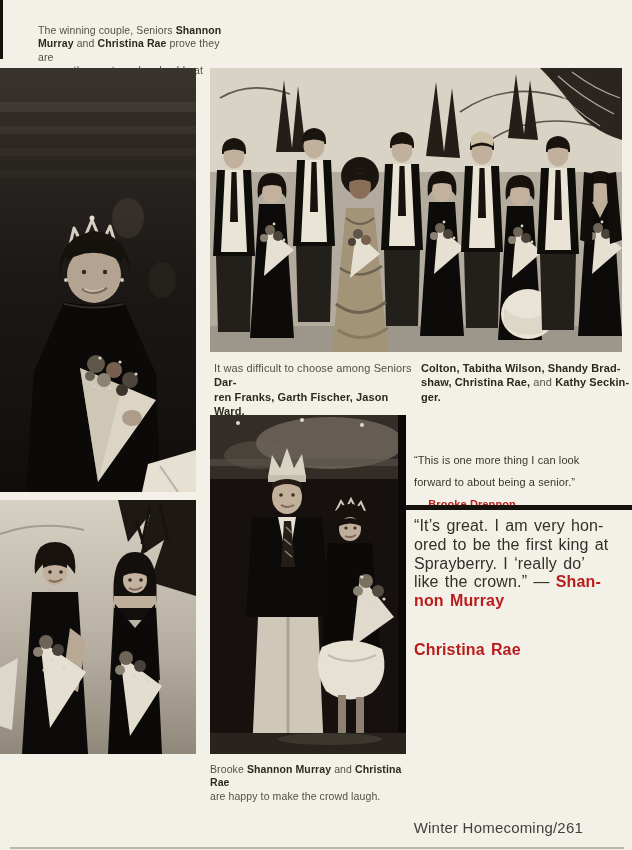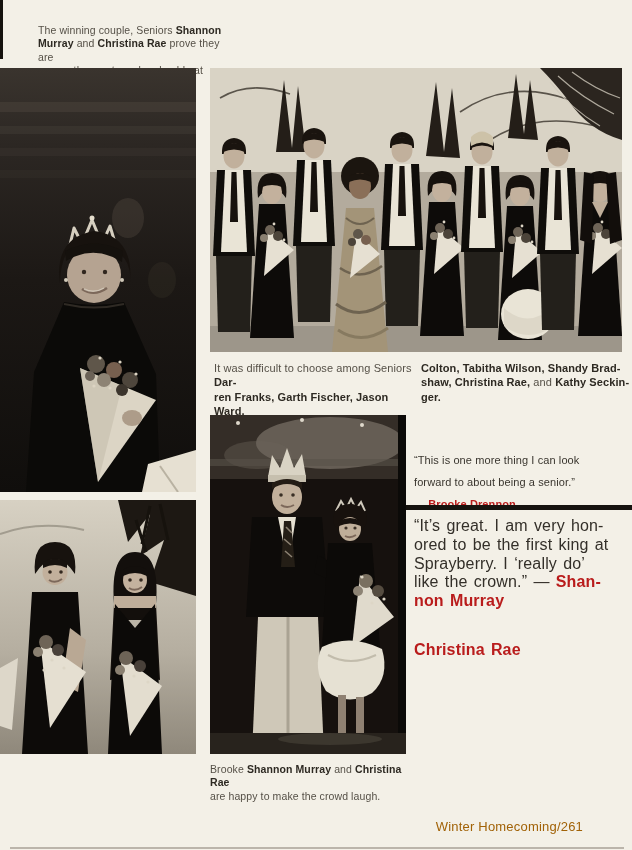--- a/index.html
+++ b/index.html
@@ -15,21 +15,21 @@
   .cap .b{font-weight:700;color:#2d2922;}
   .group-cap{font-size:11px;line-height:14.4px;}
   .quote{
     position:absolute;white-space:pre-line;color:#39352e;
   }
   .quote .b{font-weight:700;color:#b91c1c;}
   .q-small{font-size:11px;line-height:22px;letter-spacing:.1px;}
   .q-big{font-size:16px;line-height:18.8px;word-spacing:1.6px;letter-spacing:.15px;color:#332f29;}
   .divider{position:absolute;background:#16130f;}
   .footer{
-    position:absolute;font-size:13px;color:#a16207;letter-spacing:.2px;
+    position:absolute;font-size:15px;color:#404040;letter-spacing:.2px;
   }
   .edge-sliver{position:absolute;background:#15120e;}
   .bottom-rule{position:absolute;background:#a8a297;opacity:.75;}
   svg.photo{position:absolute;display:block;}
 </style>
 </head>
 <body>
 
 <div class="page">
 

